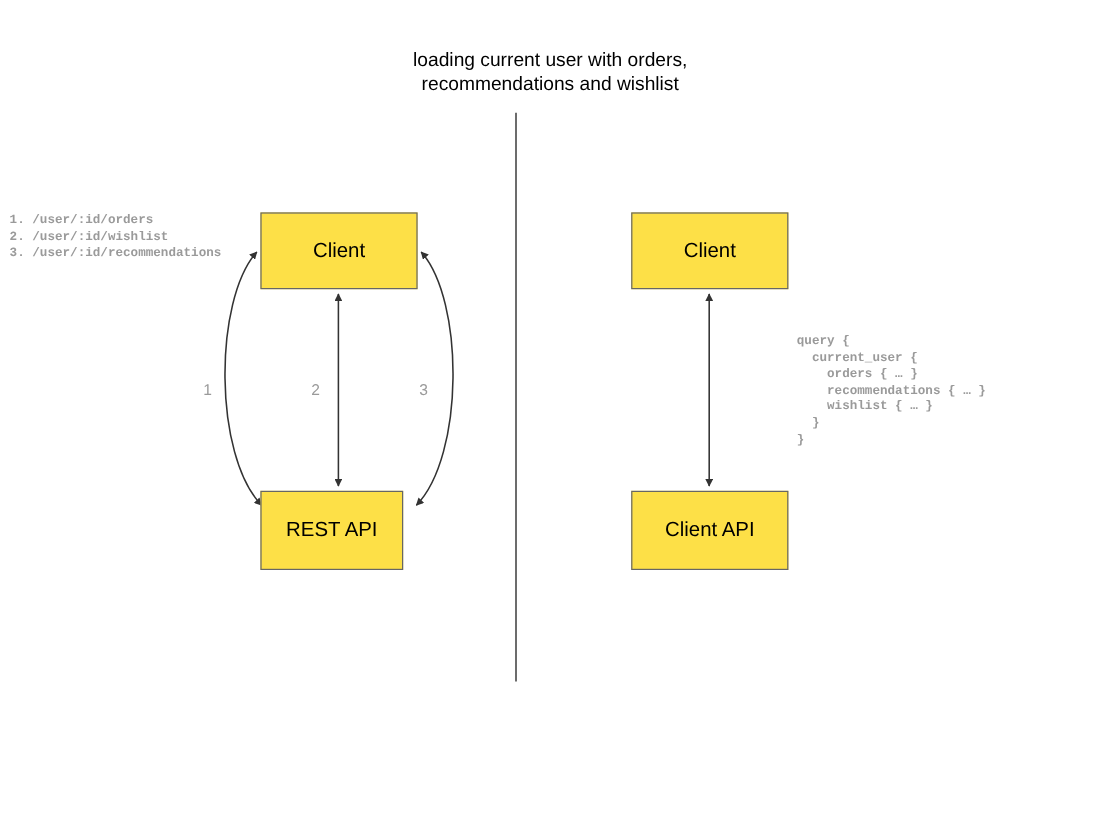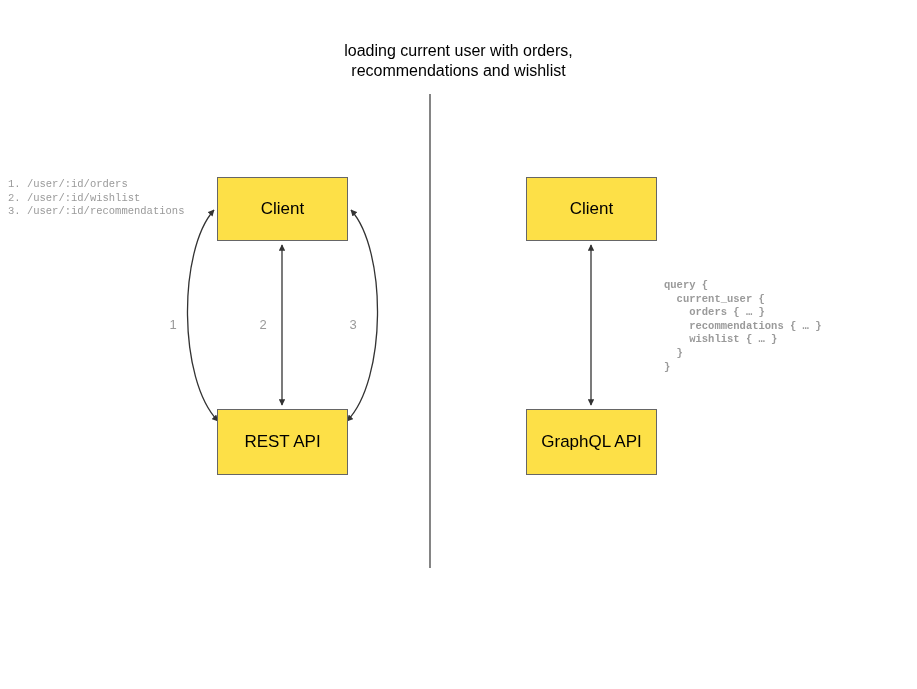--- a/index.html
+++ b/index.html
@@ -39,33 +39,33 @@
     box-sizing: border-box;
     background: #fde047;
     border: 1.4px solid #666666;
     display: flex;
     align-items: center;
     justify-content: center;
     font-size: 17px;
     color: #000000;
   }
   #box-client-rest  { left: 217px; top: 177px; width: 131px; height: 64px; }
-  #box-rest-api     { left: 217px; top: 409px; width: 131px; height: 66px; }
+  #box-rest-api     { left: 217px; top: 409px; width: 119px; height: 66px; }
   #box-client-gql   { left: 526px; top: 177px; width: 131px; height: 64px; }
   #box-graphql-api  { left: 526px; top: 409px; width: 131px; height: 66px; }
 
   .code-block {
     position: absolute;
     font-family: "Liberation Mono", monospace;
     font-size: 10.5px;
     line-height: 13.6px;
     color: #9a9a9a;
     white-space: pre;
   }
-  #rest-endpoints { left: 8px; top: 178px; }
+  #rest-endpoints { left: 8px; top: 178px; font-weight: bold; }
   #graphql-query  { left: 664px; top: 279px; font-weight: bold; }
 
   .edge-label {
     position: absolute;
     font-family: "Liberation Sans", sans-serif;
     font-size: 13px;
     color: #9a9a9a;
     text-align: center;
     width: 20px;
   }
@@ -115,13 +115,13 @@
 <div class="node-box" id="box-client-gql">Client</div>
 
 <div class="code-block" id="graphql-query">query {
   current_user {
     orders { … }
     recommendations { … }
     wishlist { … }
   }
 }</div>
 
-<div class="node-box" id="box-graphql-api">GraphQL API</div>
+<div class="node-box" id="box-graphql-api">Client API</div>
 
 </body></html>

